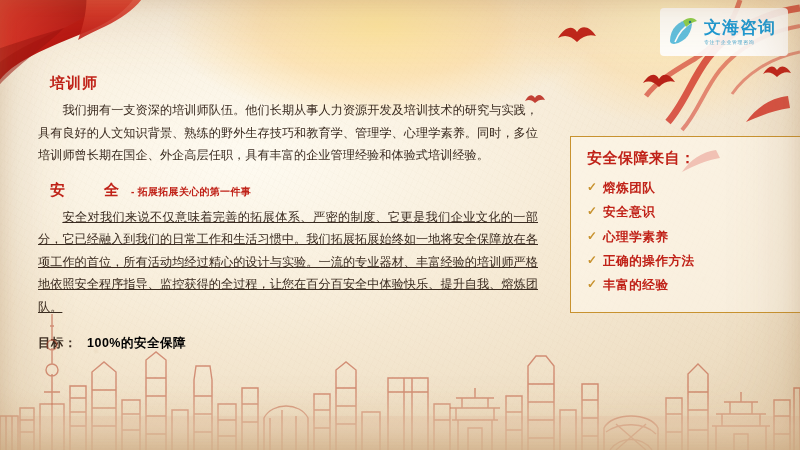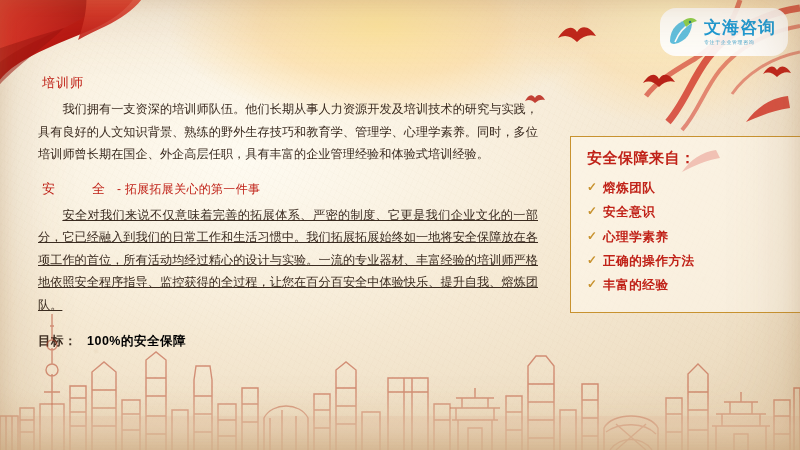--- a/index.html
+++ b/index.html
@@ -88,21 +88,21 @@
   }
 
   
   .logo {
     position: absolute;
     right: 12px;
     top: 8px;
     width: 128px;
     height: 48px;
     background: rgba(255,255,255,0.92);
-    border-radius: 16px;
+    border-radius: 4px;
     display: flex;
     align-items: center;
     padding: 2px 6px;
     box-sizing: border-box;
   }
   .logo-mark { width: 34px; height: 34px; flex: 0 0 34px; }
   .logo-txt { margin-left: 4px; line-height: 1; }
   .logo-name {
     font-size: 17px;
     font-weight: bold;
@@ -120,35 +120,35 @@
   .bird { position: absolute; pointer-events: none; }
 
   
   .content {
     position: absolute;
     left: 38px;
     top: 74px;
     width: 500px;
   }
   h2.sec-title {
-    margin: 0 0 6px 4px;
-    font-size: 13px;
-    font-weight: normal;
+    margin: 0 0 6px 12px;
+    font-size: 15px;
+    font-weight: bold;
     color: #c02218;
     letter-spacing: 1px;
   }
   h2.sec-title.wide { letter-spacing: 12px; }
   .title-row {
     display: flex;
     align-items: baseline;
   }
   .title-note {
-    font-size: 12px;
+    font-size: 10px;
     color: #c02218;
-    font-weight: normal;
+    font-weight: bold;
     letter-spacing: .3px;
   }
   p.body {
     margin: 0 0 14px 0;
     font-size: 12.2px;
     line-height: 1.85;
     color: #3a2b20;
     text-indent: 2em;
     text-align: justify;
   }

